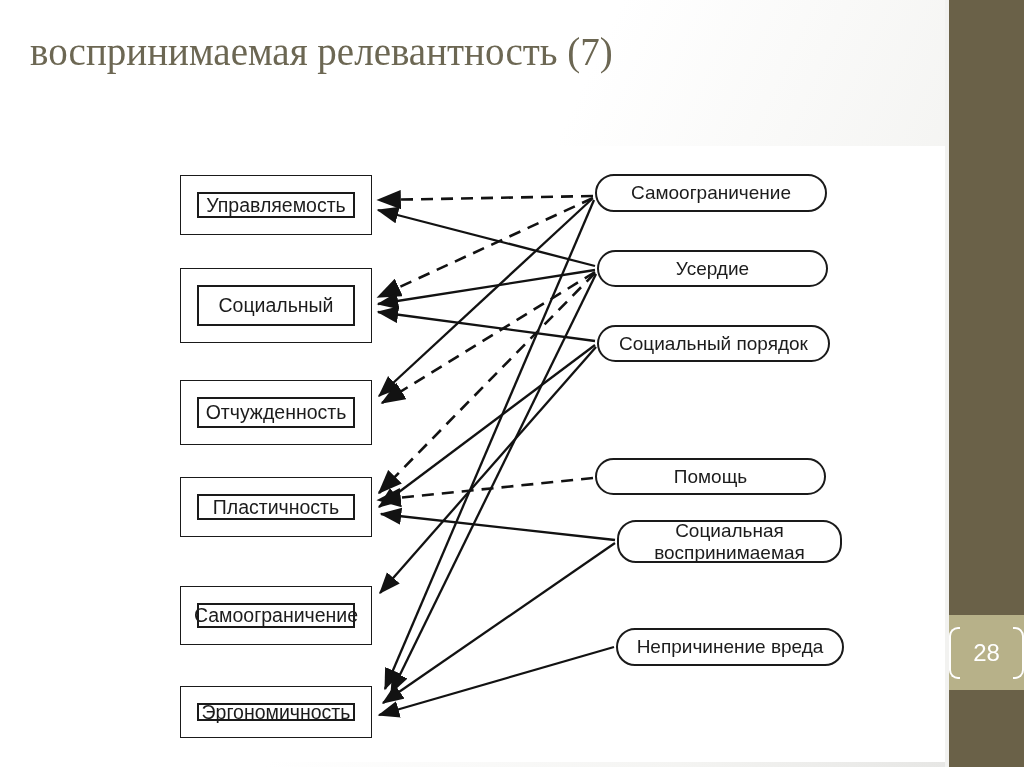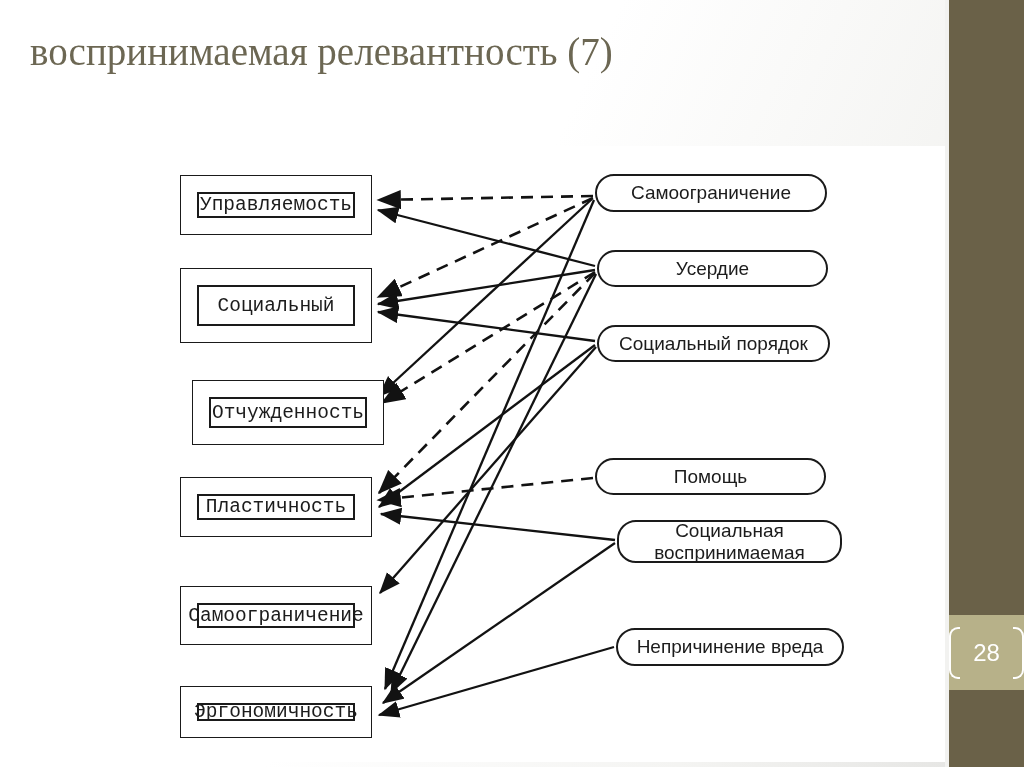--- a/index.html
+++ b/index.html
@@ -8,21 +8,21 @@
          background:linear-gradient(115deg,#ffffff 45%,#f4f4f2 75%,#e2e2e0 100%);}
   .white-area{position:absolute;left:112px;top:146px;width:834px;height:616px;background:#ffffff;}
   .title{position:absolute;left:30px;top:22px;
          font-family:"Liberation Serif","DejaVu Serif",serif;
          font-size:39px;line-height:1.52;color:#6c6753;letter-spacing:0px;}
   .edges-svg{position:absolute;left:0;top:0;width:1024px;height:767px;pointer-events:none;}
   .edge{stroke:#121212;fill:none;}
   .edge.solid{stroke-width:2.3px;}
   .edge.dashed{stroke-width:2.6px;stroke-dasharray:12 8;}
   
-  .lbox{position:absolute;border:1.5px solid #1a1a1a;padding:16px;background:#fff;box-sizing:border-box;font-family:Liberation Mono, monospace;}
+  .lbox{position:absolute;border:1.5px solid #1a1a1a;padding:16px;background:#fff;box-sizing:border-box;}
   .lbox-in{width:100%;height:100%;border:2.2px solid #1a1a1a;box-sizing:border-box;
            display:flex;align-items:center;justify-content:center;
            font-size:19.5px;color:#1c1c1c;white-space:nowrap;}
   
   .rbox{position:absolute;border:2px solid #1a1a1a;border-radius:19px;background:#fff;
         box-sizing:border-box;display:flex;align-items:center;justify-content:center;
         font-size:19px;color:#1c1c1c;text-align:center;line-height:1.12;white-space:pre-line;}
   
   .edge-gap{position:absolute;top:0;right:75px;width:4px;height:767px;background:#f2f2f0;}
   .sidebar{position:absolute;top:0;right:0;width:75px;height:767px;background:#6a6148;}
@@ -72,21 +72,21 @@
       </g>
   </svg>
 
   <div id="nodes">
       <div class="lbox" style="left: 180px; top: 175px; width: 192px; height: 60px;">
         <div class="lbox-in">Управляемость</div>
       </div>
       <div class="lbox" style="left: 180px; top: 268px; width: 192px; height: 75px;">
         <div class="lbox-in">Социальный</div>
       </div>
-      <div class="lbox" style="left: 192px; top: 380px; width: 192px; height: 65px;">
+      <div class="lbox" style="left: 180px; top: 380px; width: 192px; height: 65px;">
         <div class="lbox-in">Отчужденность</div>
       </div>
       <div class="lbox" style="left: 180px; top: 477px; width: 192px; height: 60px;">
         <div class="lbox-in">Пластичность</div>
       </div>
       <div class="lbox" style="left: 180px; top: 586px; width: 192px; height: 59px;">
         <div class="lbox-in">Самоограничение</div>
       </div>
       <div class="lbox" style="left: 180px; top: 686px; width: 192px; height: 52px;">
         <div class="lbox-in">Эргономичность</div>

